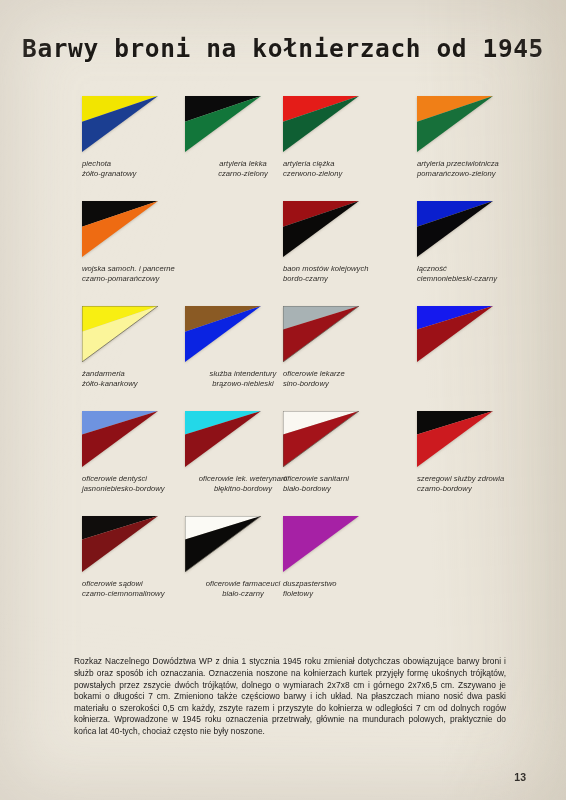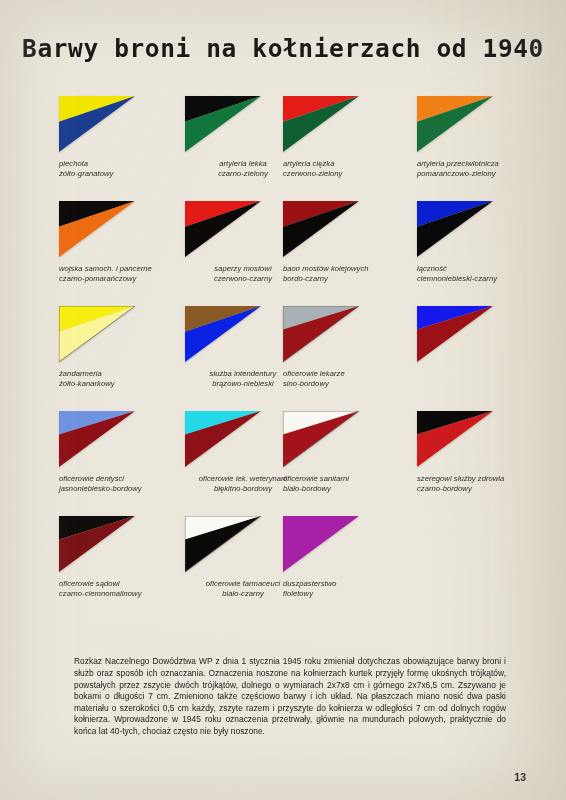--- a/index.html
+++ b/index.html
@@ -69,21 +69,21 @@
     width: 566px;
   }
   .badge-row {
     position: relative;
     height: 105px;
   }
   .badge {
     position: absolute;
     width: 116px;
   }
-  .badge.c0 { left: 59px; }
+  .badge.c0 { left: 82px; }
   .badge.c1 { left: 185px; text-align: center; }
   .badge.c2 { left: 283px; }
   .badge.c3 { left: 417px; }
 
   .tri-wrap {
     position: relative;
     width: 76px;
     height: 56px;
   }
   .tri-wrap svg {
@@ -132,21 +132,21 @@
     color: #1d1b19;
   }
 </style>
 </head>
 <body>
 
 <div id="page">
 
   <div id="paper-grain"></div>
 
-  <h1 id="title">Barwy broni na kołnierzach od 1940</h1>
+  <h1 id="title">Barwy broni na kołnierzach od 1945</h1>
 
   <div id="grid">
       <div class="badge-row">
         <div class="badge c0">
           <div class="tri-wrap">
             <svg viewBox="0 0 76 56">
               <polygon points="0,0 76,0 0,25.76" fill="#F2E500"></polygon>
               <polygon points="0,25.76 76,0 0,56" fill="#1B3E91"></polygon>
             </svg>
           </div>
@@ -196,32 +196,20 @@
         <div class="badge c0">
           <div class="tri-wrap">
             <svg viewBox="0 0 76 56">
               <polygon points="0,0 76,0 0,25.76" fill="#0C0B0A"></polygon>
               <polygon points="0,25.76 76,0 0,56" fill="#EE6B12"></polygon>
             </svg>
           </div>
           <div class="caption">
             <span class="cname">wojska samoch. i pancerne</span>
             <span class="ccolors">czarno-pomarańczowy</span>
-          </div>
-        </div>
-        <div class="badge c1">
-          <div class="tri-wrap">
-            <svg viewBox="0 0 76 56">
-              <polygon points="0,0 76,0 0,25.76" fill="#E21B16"></polygon>
-              <polygon points="0,25.76 76,0 0,56" fill="#0B0A09"></polygon>
-            </svg>
-          </div>
-          <div class="caption">
-            <span class="cname">saperzy mostowi</span>
-            <span class="ccolors">czerwono-czarny</span>
           </div>
         </div>
         <div class="badge c2">
           <div class="tri-wrap">
             <svg viewBox="0 0 76 56">
               <polygon points="0,0 76,0 0,25.76" fill="#9C1014"></polygon>
               <polygon points="0,25.76 76,0 0,56" fill="#0A0908"></polygon>
             </svg>
           </div>
           <div class="caption">

